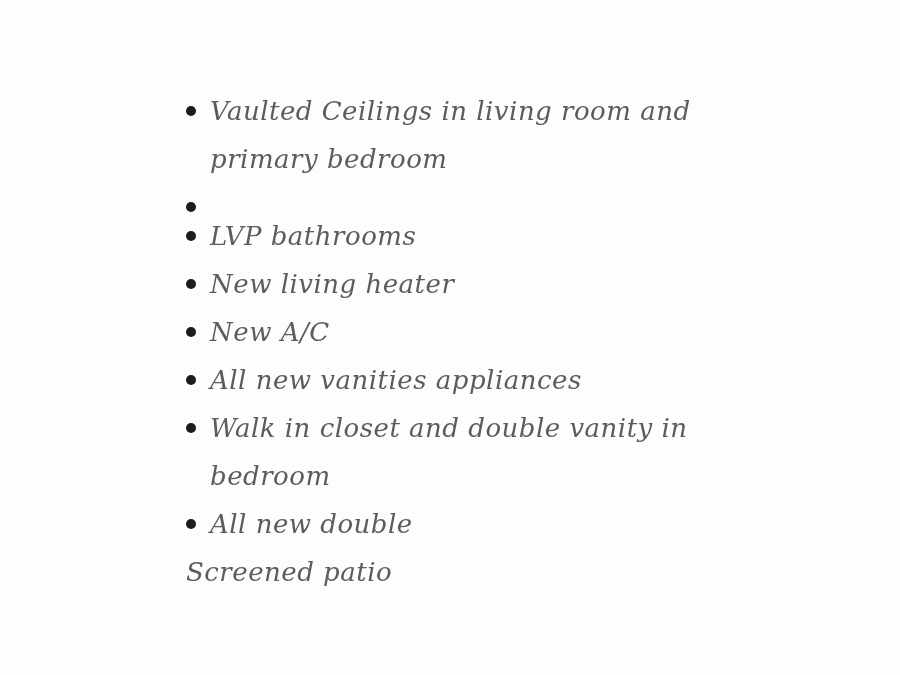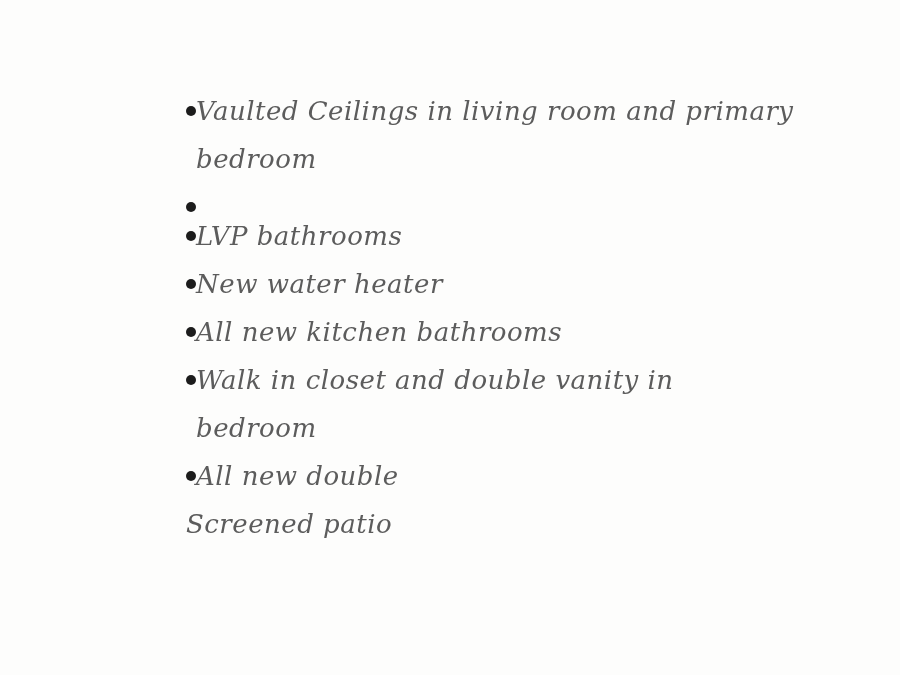--- a/index.html
+++ b/index.html
@@ -32,20 +32,21 @@
     position: absolute;
     top: 87px;
     left: 186px;
     width: 614px;
     margin: 0;
     padding: 0;
     list-style: none;
   }
   .feature-item {
     display: flex;
+    gap: 14px;
     align-items: flex-start;
   }
   .bullet {
     flex: 0 0 10px;
     width: 10px;
     height: 10px;
     margin-top: 19px;
     border-radius: 50%;
     background: #1c1c1c;
   }
@@ -71,25 +72,29 @@
     </li>
     <li class="feature-item">
       <span class="bullet"></span>
     </li>
     <li class="feature-item">
       <span class="bullet"></span>
       <span class="feature-text">LVP bathrooms</span>
     </li>
     <li class="feature-item">
       <span class="bullet"></span>
-      <span class="feature-text">New water heater</span>
+      <span class="feature-text">New living heater</span>
     </li>
     <li class="feature-item">
       <span class="bullet"></span>
-      <span class="feature-text">All new kitchen bathrooms</span>
+      <span class="feature-text">New A/C</span>
+    </li>
+    <li class="feature-item">
+      <span class="bullet"></span>
+      <span class="feature-text">All new vanities appliances</span>
     </li>
     <li class="feature-item">
       <span class="bullet"></span>
       <span class="feature-text">Walk in closet and double vanity in bedroom</span>
     </li>
     <li class="feature-item">
       <span class="bullet"></span>
       <span class="feature-text">All new double</span>
     </li>
     <li class="feature-item">

